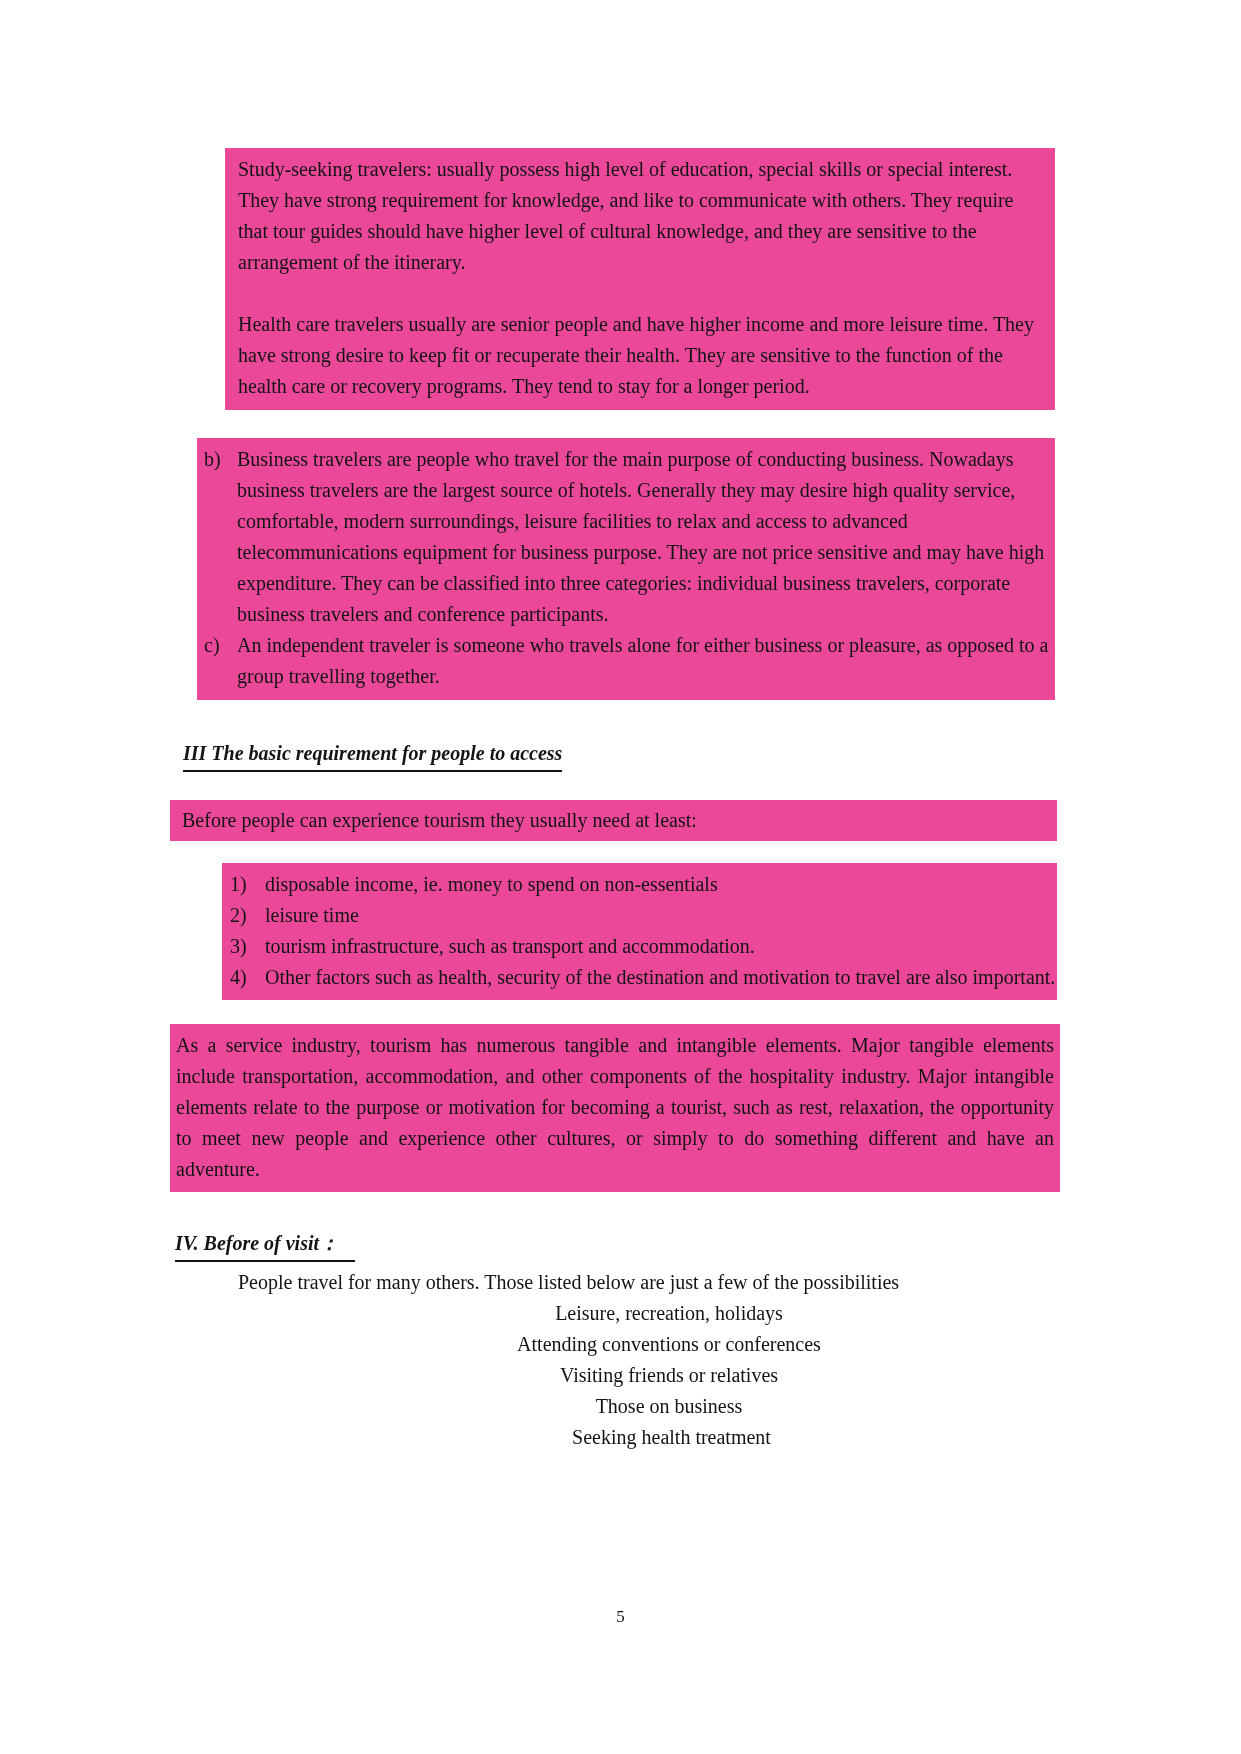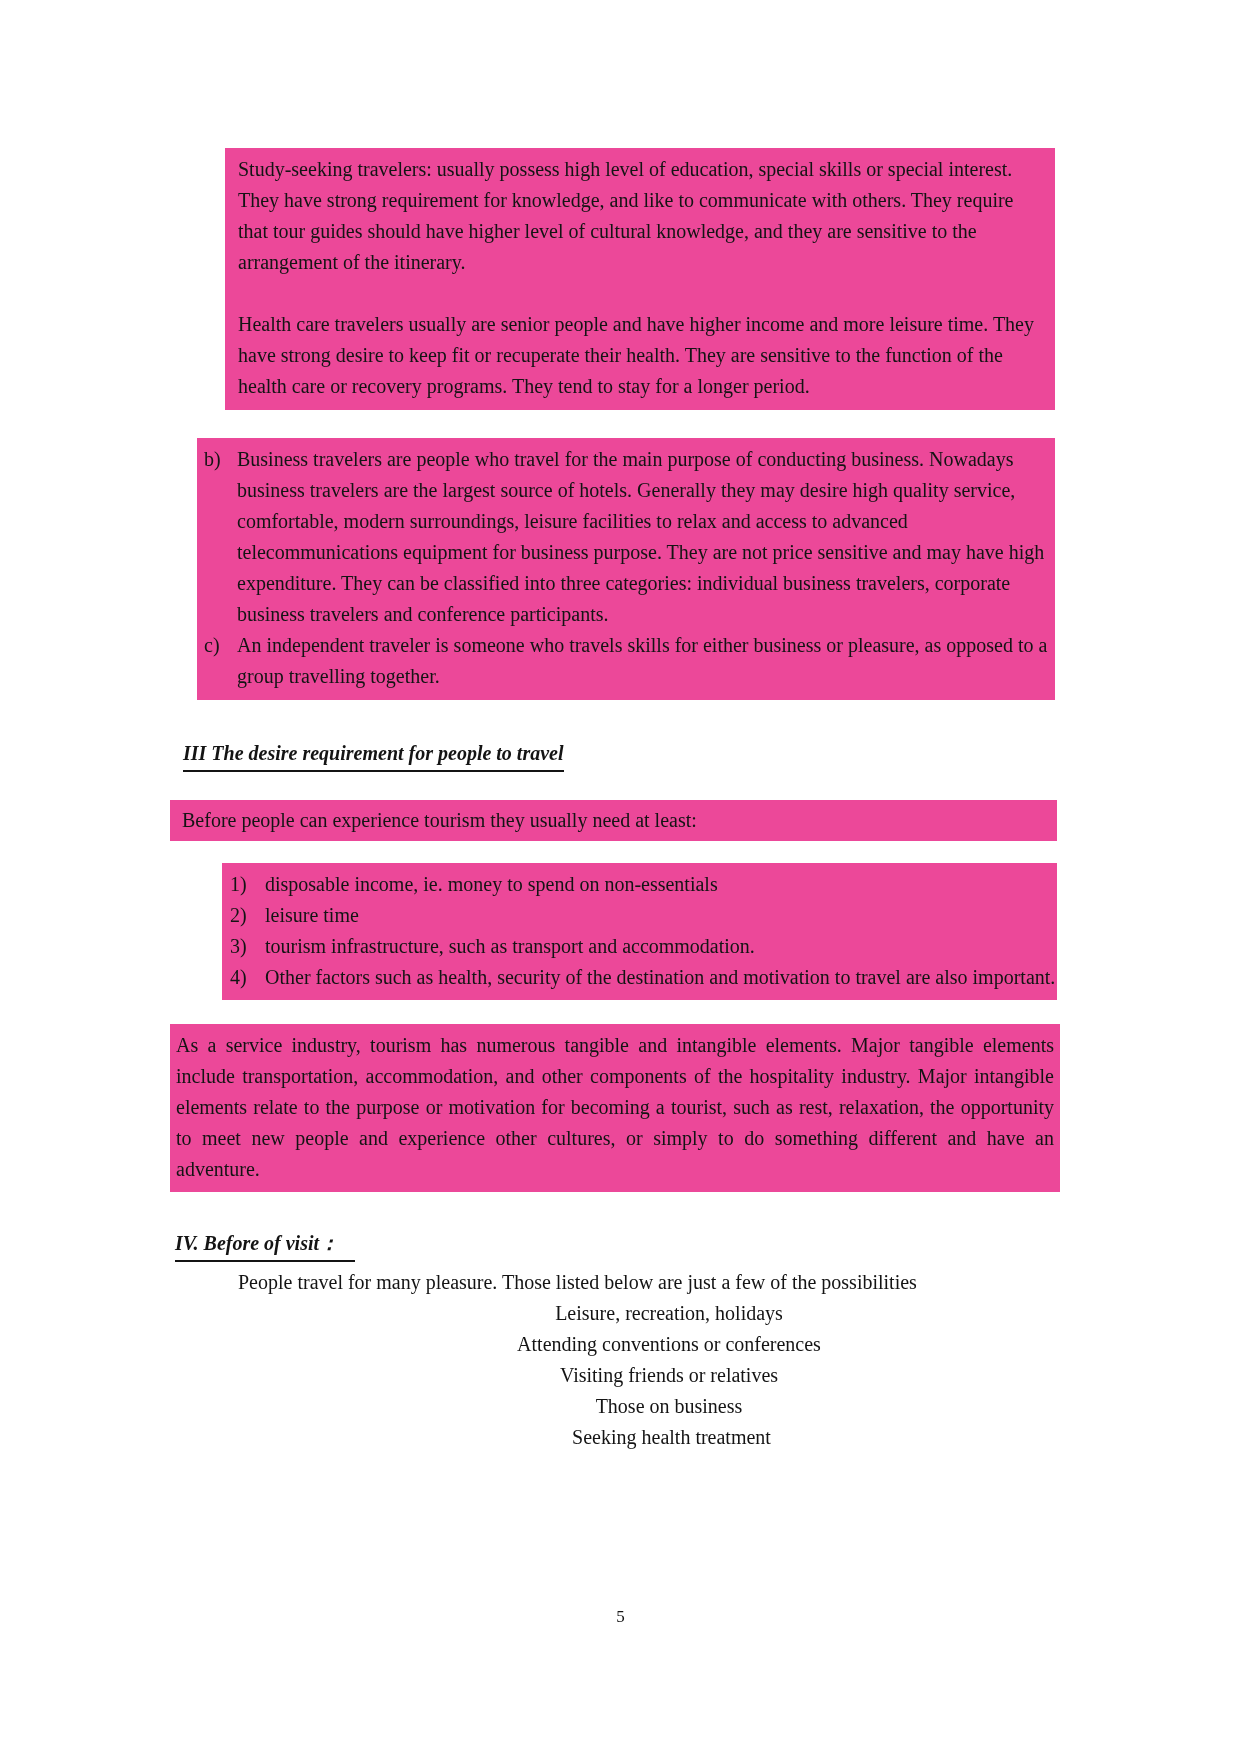--- a/index.html
+++ b/index.html
@@ -122,26 +122,26 @@
       <div class="para">Health care travelers usually are senior people and have higher income and more leisure time. They have strong desire to keep fit or recuperate their health. They are sensitive to the function of the health care or recovery programs. They tend to stay for a longer period.</div>
     </div>
 
     <div class="block-bc hl">
       <div class="li">
         <span class="li-label">b)</span>
         <span class="li-text">Business travelers are people who travel for the main purpose of conducting business. Nowadays business travelers are the largest source of hotels. Generally they may desire high quality service, comfortable, modern surroundings, leisure facilities to relax and access to advanced telecommunications equipment for business purpose. They are not price sensitive and may have high expenditure. They can be classified into three categories: individual business travelers, corporate business travelers and conference participants.</span>
       </div>
       <div class="li">
         <span class="li-label">c)</span>
-        <span class="li-text">An independent traveler is someone who travels skills for either business or pleasure, as opposed to a group travelling together.</span>
+        <span class="li-text">An independent traveler is someone who travels alone for either business or pleasure, as opposed to a group travelling together.</span>
       </div>
     </div>
 
     <div>
-      <span class="heading">III The desire requirement for people to travel</span>
+      <span class="heading">III The basic requirement for people to access</span>
     </div>
 
     <div class="before-line hl">Before people can experience tourism they usually need at least:</div>
 
     <div class="block-reqs hl">
       <div class="li">
         <span class="li-label">1)</span>
         <span class="li-text">disposable income, ie. money to spend on non-essentials</span>
       </div>
       <div class="li">
@@ -157,21 +157,21 @@
         <span class="li-text">Other factors such as health, security of the destination and motivation to travel are also important.</span>
       </div>
     </div>
 
     <div class="block-service hl">As a service industry, tourism has numerous tangible and intangible elements. Major tangible elements include transportation, accommodation, and other components of the hospitality industry. Major intangible elements relate to the purpose or motivation for becoming a tourist, such as rest, relaxation, the opportunity to meet new people and experience other cultures, or simply to do something different and have an adventure.</div>
 
     <div>
       <span class="heading heading-iv">IV. Before of visit：</span>
     </div>
 
-    <div class="purpose-intro">People travel for many pleasure. Those listed below are just a few of the possibilities</div>
+    <div class="purpose-intro">People travel for many others. Those listed below are just a few of the possibilities</div>
 
     <div class="purpose-list">
       <div class="p-item">Leisure, recreation, holidays</div>
       <div class="p-item">Attending conventions or conferences</div>
       <div class="p-item">Visiting friends or relatives</div>
       <div class="p-item">Those on business</div>
       <div class="p-item"> Seeking health treatment</div>
     </div>
 
   </div>

